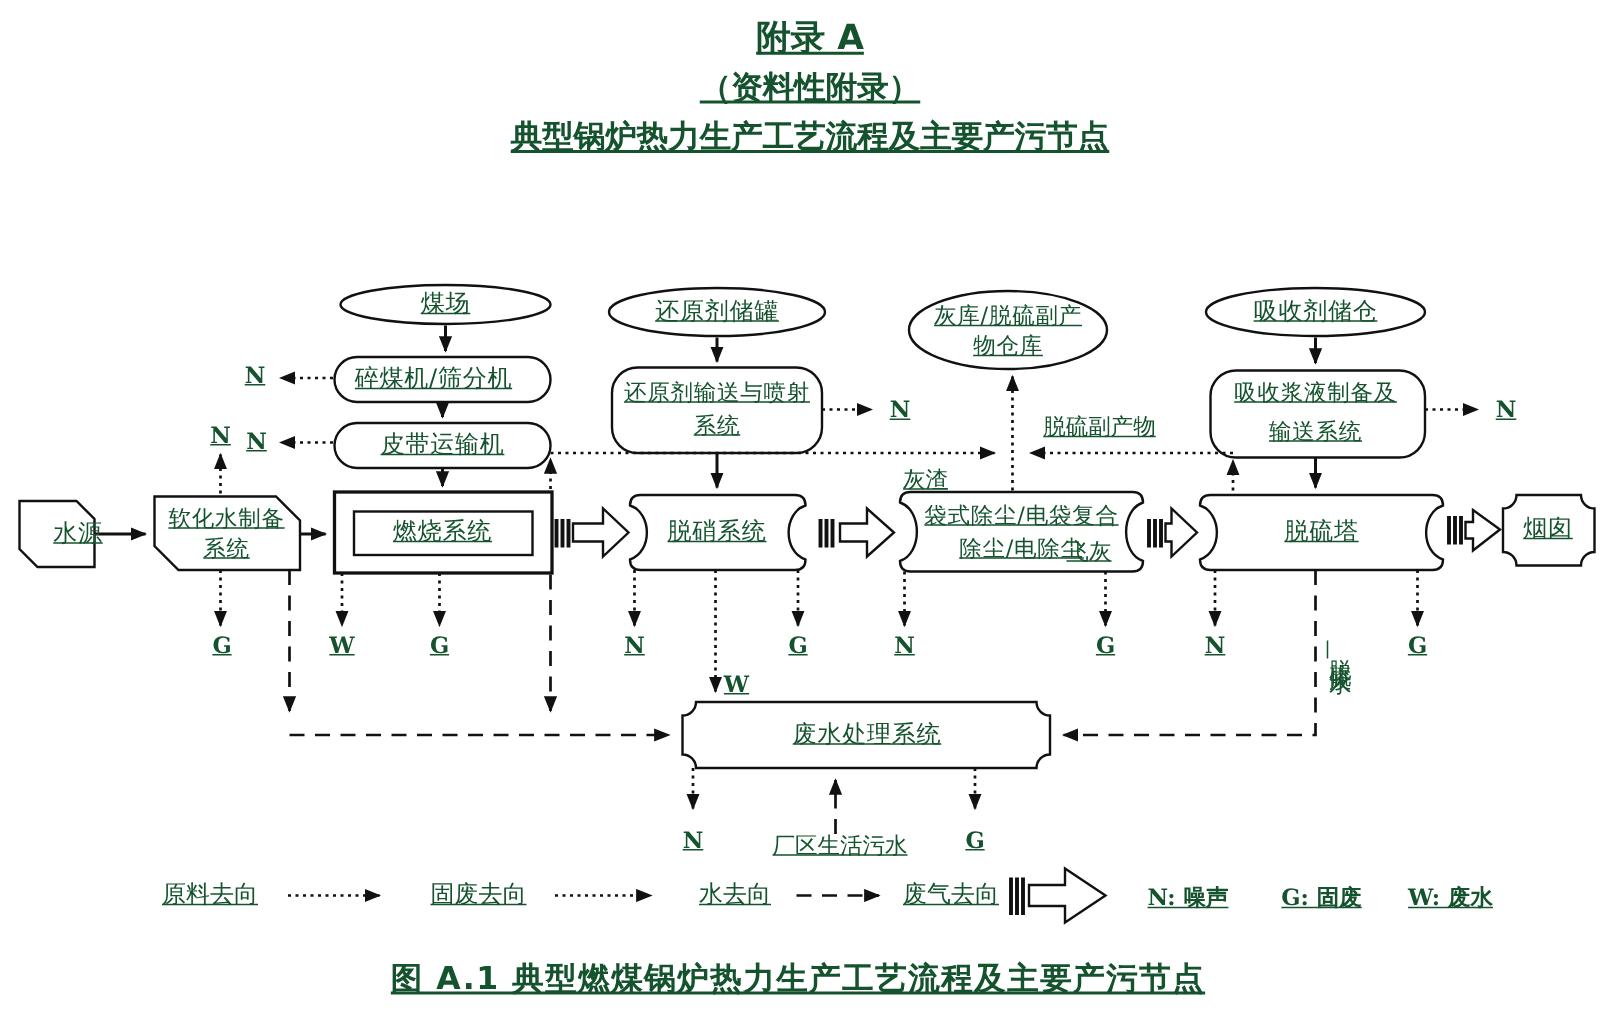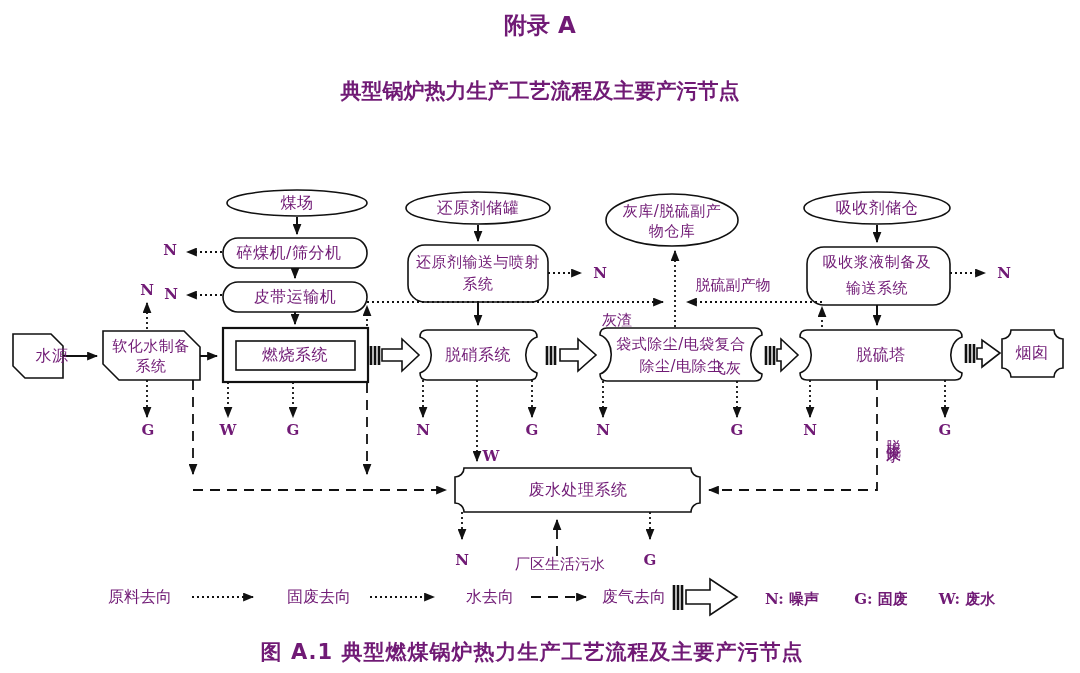--- a/index.html
+++ b/index.html
@@ -1,20 +1,20 @@
 <!DOCTYPE html>
 <html><head>
 <meta charset="utf-8">
 <style>
   html,body{margin:0;padding:0;background:#ffffff;}
   .stage{position:relative;width:1080px;height:673px;background:#ffffff;overflow:hidden;
          font-family:"DejaVu Sans","Liberation Sans",sans-serif;color:#111;}
   svg.layer{position:absolute;left:0;top:0;}
   .label{position:absolute;transform:translate(-50%,-50%);white-space:nowrap;
-         text-align:center;color:#701a75;}
+         text-align:center;color:#14532d;text-decoration:underline;}
   .t-main{font-size:23px;font-weight:bold;}
   .t-sub{font-size:21px;font-weight:bold;}
   .caption{font-size:21px;font-weight:bold;letter-spacing:1px;}
   .node{font-size:16px;letter-spacing:0.5px;}
   .node2{font-size:15px;letter-spacing:0.5px;}
   .flow{font-size:15px;}
   .mk{font-family:"DejaVu Serif","Liberation Serif",serif;font-weight:bold;font-size:15px;}
   .legend{font-size:16px;}
   .legdef{font-size:15px;font-family:"DejaVu Serif","Liberation Serif",serif;font-weight:bold;}
   .vert{writing-mode:vertical-rl;letter-spacing:3px;}
@@ -121,20 +121,21 @@
     <path class="ln dot" d="M192,597 H253" marker-end="url(#ah)"></path>
     <path class="ln dot" d="M370,597 H434" marker-end="url(#ah)"></path>
     <path class="ln dash" d="M531,597 H586" marker-end="url(#ah)"></path>
     <g>
       <path class="pipe" d="M674,585 V610 M678,585 V610 M682,585 V610"></path>
       <path class="shape" d="M686,590 H710 V579 L737,597 L710,615 V604 H686 Z"></path>
     </g>
   </svg>
 
   <div class="label t-main" style="left:540px;top:25px;">附录 A</div>
+  <div class="label t-sub" style="left:540px;top:58px;">（资料性附录）</div>
   <div class="label t-sub" style="left:540px;top:91px;">典型锅炉热力生产工艺流程及主要产污节点</div>
 
   <div class="label node" style="left:297px;top:203px;">煤场</div>
   <div class="label node" style="left:289px;top:253px;">碎煤机/筛分机</div>
   <div class="label node" style="left:295px;top:297px;">皮带运输机</div>
   <div class="label node" style="left:52px;top:356px;">水源</div>
   <div class="label node2" style="left:151px;top:346px;">软化水制备</div>
   <div class="label node2" style="left:151px;top:366px;">系统</div>
   <div class="label node" style="left:295px;top:355px;text-align:right;">燃烧系统</div>
   <div class="label node" style="left:478px;top:208px;">还原剂储罐</div>

